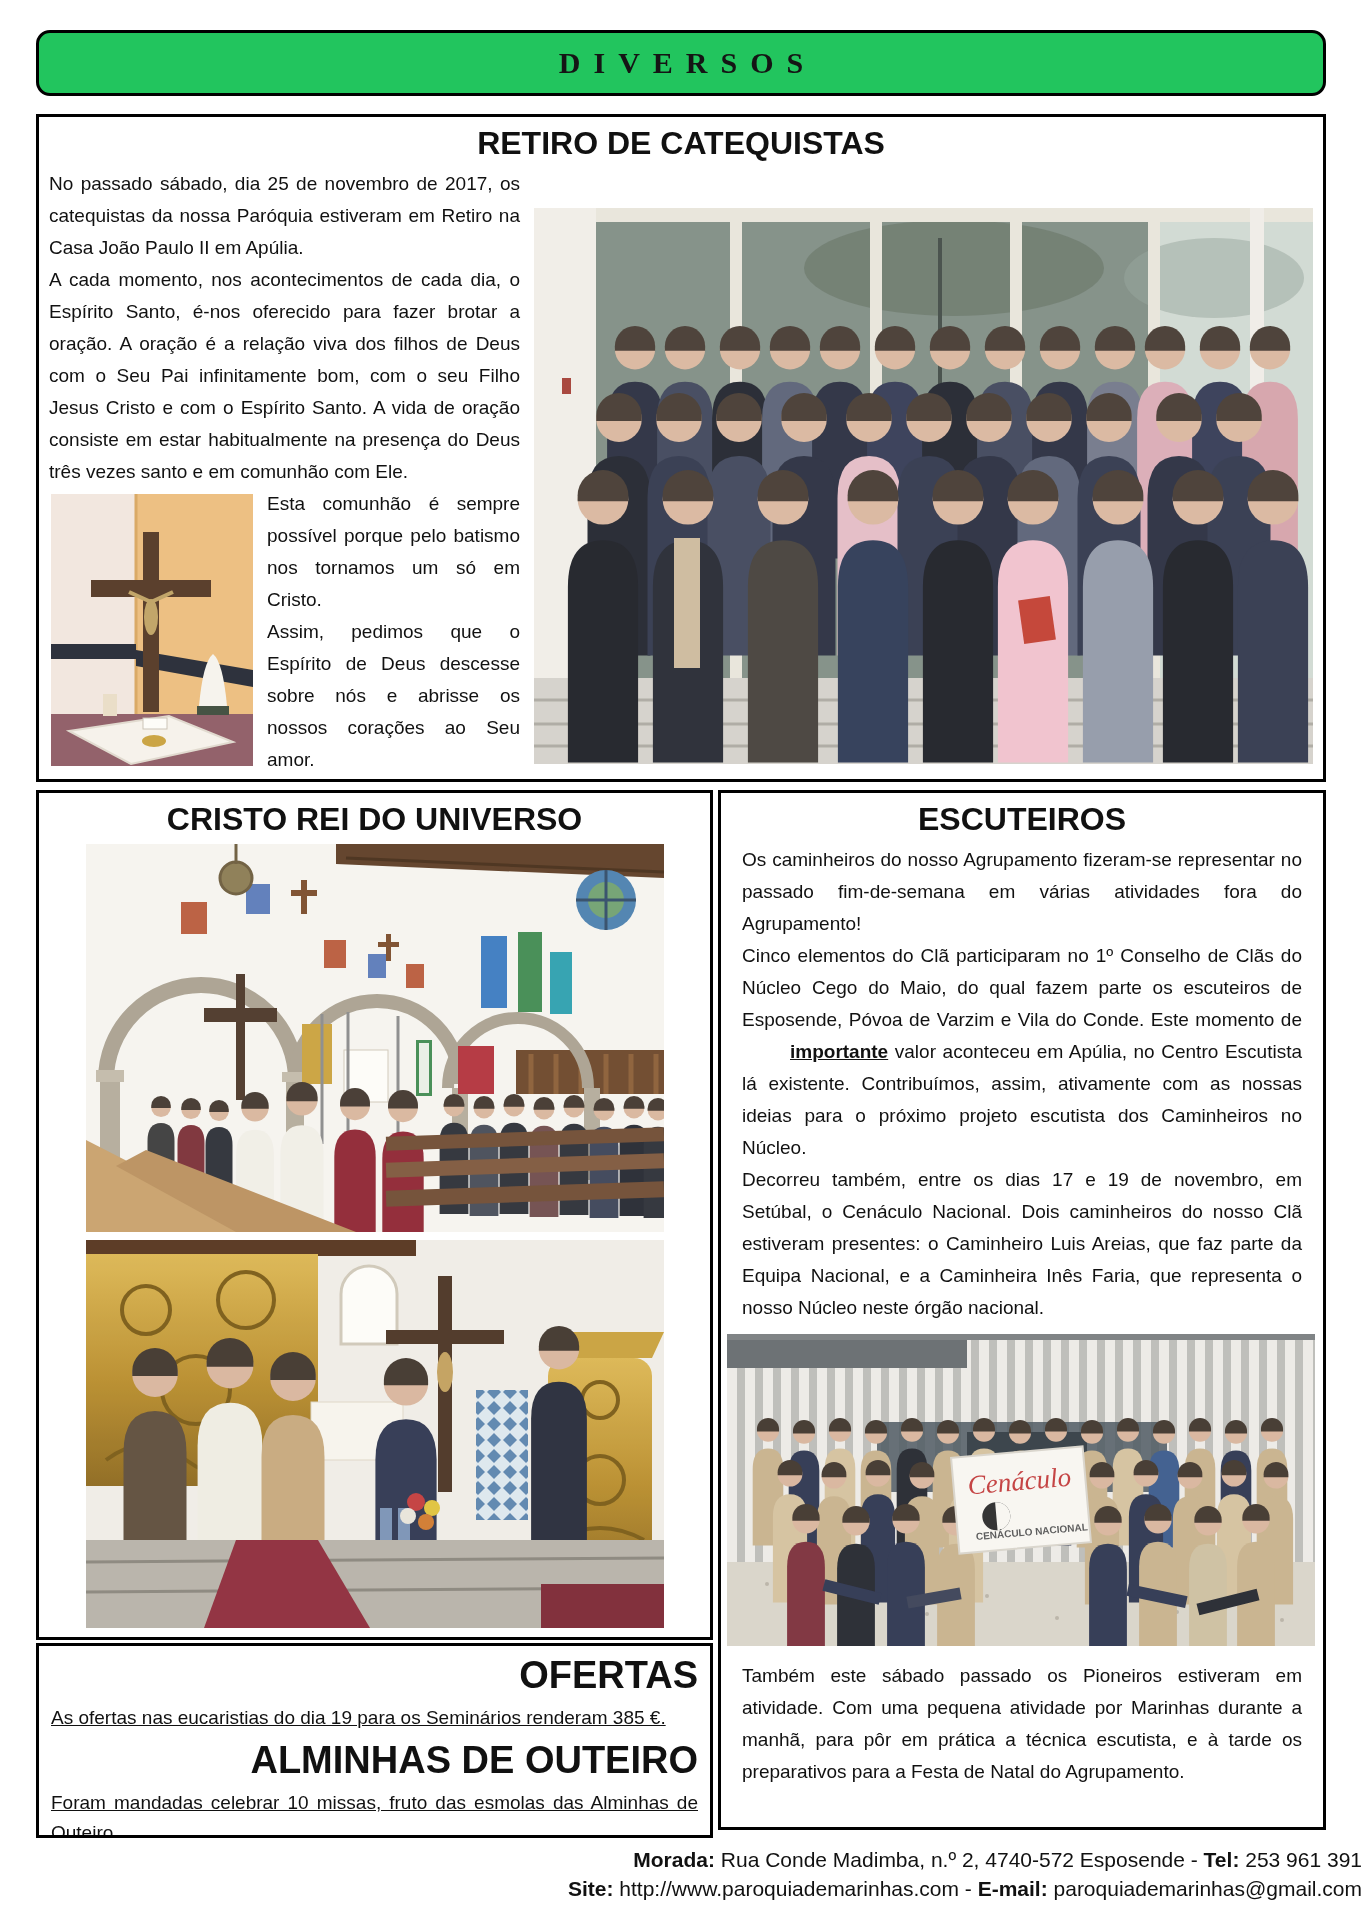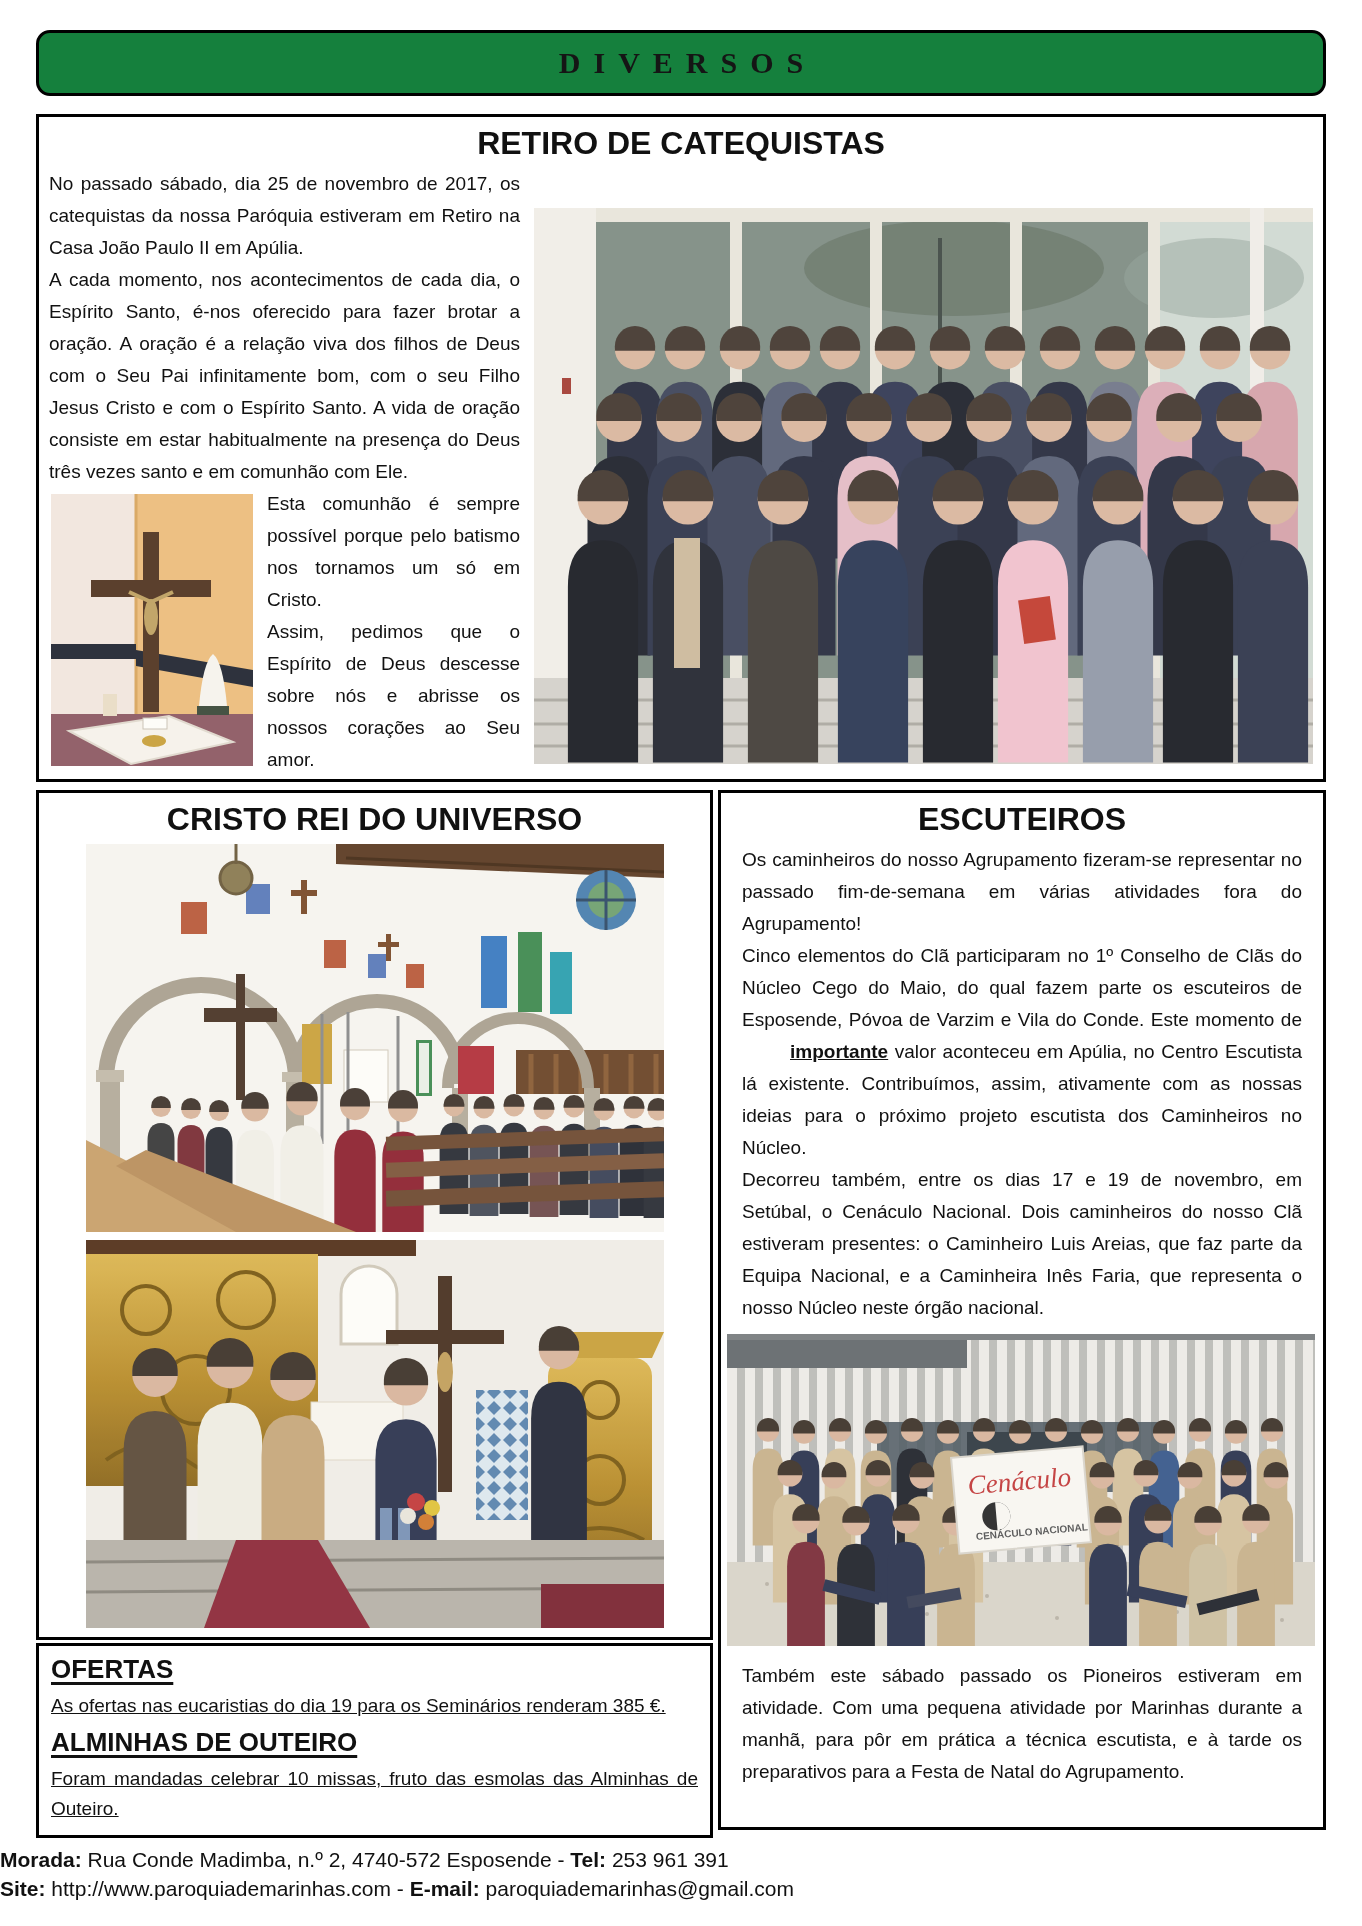--- a/index.html
+++ b/index.html
@@ -1,45 +1,45 @@
 <!DOCTYPE html>
 <html><head>
 <meta charset="utf-8">
 <style>
   html,body{margin:0;padding:0;background:#ffffff;}
   .page{position:relative;width:1362px;height:1926px;background:#fff;
         font-family:"Liberation Sans",sans-serif;color:#111;overflow:hidden;}
   .abs{position:absolute;box-sizing:border-box;}
   .frame{border:3px solid #000;background:#fff;overflow:hidden;}
   .banner{left:36px;top:30px;width:1290px;height:66px;border:3px solid #000;
-          border-radius:14px;background:#15803d;display:flex;align-items:center;justify-content:center;}
+          border-radius:14px;background:#22c55e;display:flex;align-items:center;justify-content:center;}
   .banner span{font-family:"Liberation Serif",serif;font-weight:700;font-size:30px;
                letter-spacing:13px;text-indent:13px;color:#151515;}
   h2.sec{font-size:32px;font-weight:700;text-align:center;margin:8px 0 6px;
          text-decoration-thickness:3px;text-underline-offset:5px;}
-  h3.sec{font-size:26px;font-weight:700;text-align:left;margin:6px 0 2px;
-         text-decoration:underline;text-decoration-thickness:3px;text-underline-offset:4px;}
+  h3.sec{font-size:38px;font-weight:700;text-align:right;margin:6px 0 2px;
+         text-decoration-thickness:3px;text-underline-offset:4px;}
   p.body{font-size:19px;line-height:32px;text-align:justify;margin:0;}
   .line{display:block;}
   .jlast{text-align-last:justify;}
   .box-retiro{left:36px;top:114px;width:1290px;height:668px;}
   .retiro-inner{padding:0 10px;}
   .photo-a{float:right;width:779px;height:556px;margin:40px 0 0 14px;}
   .photo-b{float:left;width:202px;height:272px;margin:6px 14px 0 2px;}
   .box-cristo{left:36px;top:790px;width:677px;height:850px;}
   .cristo-photos{display:flex;flex-direction:column;align-items:center;gap:8px;margin-top:2px;}
   .photo-c{width:578px;height:388px;}
   .box-esc{left:718px;top:790px;width:608px;height:1040px;}
   .esc-inner{padding:0 21px;}
   .photo-e{width:588px;height:312px;margin:10px -15px 14px -15px;}
   .esc-p4{margin-top:12px;}
   .bold-u{font-weight:700;text-decoration:underline;margin-left:48px;}
   .box-ofertas{left:36px;top:1643px;width:677px;height:195px;padding:2px 12px;}
   .box-ofertas p.body{line-height:30px;margin:6px 0;text-decoration:underline;}
-  .footer{left:0;top:1845px;width:1362px;text-align:left;font-size:21px;line-height:29px;color:#111;}
+  .footer{left:0;top:1845px;width:1362px;text-align:right;font-size:21px;line-height:29px;color:#111;}
   .footer b{font-weight:700;}
   svg{display:block;}
 </style>
 </head>
 <body>
 
 <svg width="0" height="0" aria-hidden="true">
   <defs>
     <g id="pp">
       <circle cx="20" cy="15" r="13" fill="#d8b59c"></circle>

